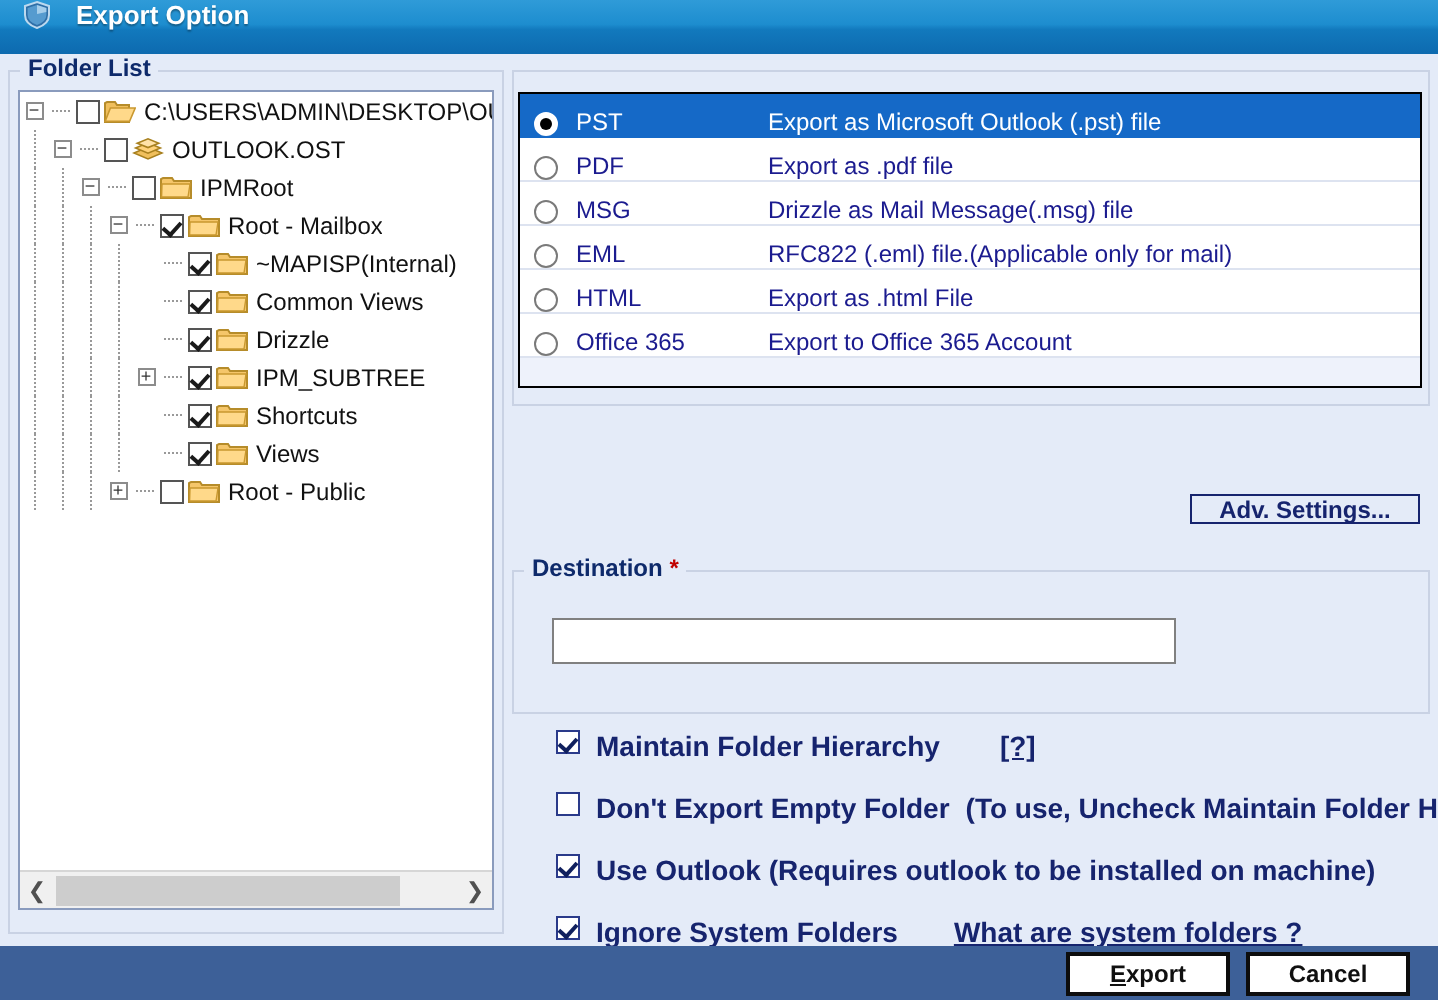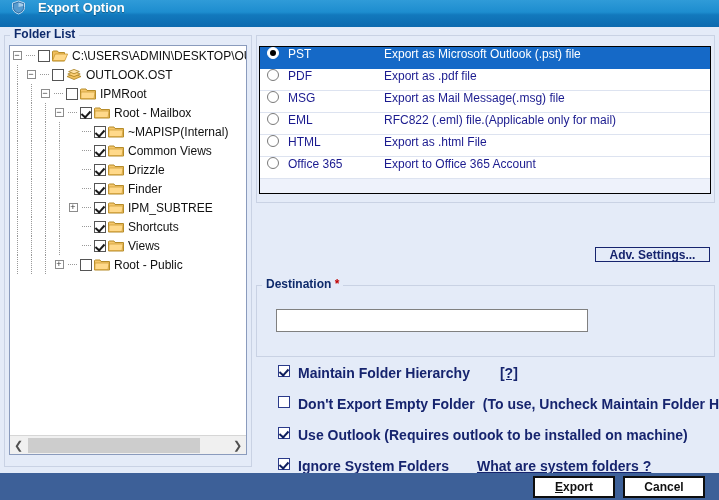--- a/index.html
+++ b/index.html
@@ -104,21 +104,21 @@
     height:15px;background:#cdcdcd;flex:0 0 auto;width:172px;margin:0 1px;
   }
   #hs-track{flex:1 1 auto;height:17px;}
   
   #export-group{left:256px;top:8px;width:459px;height:168px;}
   #export-list{
     position:absolute;left:3px;top:11px;width:452px;height:148px;
     background:#eef2fb;border:1px solid #000;box-sizing:border-box;overflow:hidden;
   }
   .erow{
-    height:21px;display:flex;align-items:flex-start;
+    height:21px;display:flex;align-items:flex-end;
     border-bottom:1px solid #dde3f0;background:#ffffff;font-size:12px;color:#1b1b8f;
   }
   .erow.sel{background:#1569c7;color:#ffffff;border-bottom:1px solid #1569c7;}
   .radio{
     width:12px;height:12px;border-radius:50%;border:1px solid #7a7a7a;background:#fff;
     margin:0 9px 0 7px;flex:0 0 12px;position:relative;box-sizing:border-box;
   }
   .erow.sel .radio{border:1px solid #ffffff;background:#ffffff;}
   .erow.sel .radio::after{
     content:"";position:absolute;left:2px;top:2px;width:6px;height:6px;border-radius:50%;background:#000;
@@ -319,36 +319,20 @@
                 <path d="M1 5 L15 5 L14 11.5 L0.8 11.5 Z" fill="#ffd98a" stroke="#c9982f" stroke-width="0.7"></path>
               </svg>
             </span>
             <span class="tlabel">Drizzle</span>
           </div>
           <div class="tnode">
             <span class="vline"></span>
             <span class="vline"></span>
             <span class="vline"></span>
             <span class="vline"></span>
-            <span class="tw"></span>
-            <span class="dots"></span>
-            <span class="cb on"></span>
-            <span class="ficon">
-              <svg width="16" height="13" viewBox="0 0 16 13">
-                <path d="M0.5 2.5 L0.5 12 L15.5 12 L15.5 3.5 L7 3.5 L6 2 L1.5 2 Z" fill="#f5c66a" stroke="#b68c2a" stroke-width="1"></path>
-                <path d="M1 5 L15 5 L14 11.5 L0.8 11.5 Z" fill="#ffd98a" stroke="#c9982f" stroke-width="0.7"></path>
-              </svg>
-            </span>
-            <span class="tlabel">Finder</span>
-          </div>
-          <div class="tnode">
-            <span class="vline"></span>
-            <span class="vline"></span>
-            <span class="vline"></span>
-            <span class="vline"></span>
             <span class="tw">
               <span class="expander">+</span>
             </span>
             <span class="dots"></span>
             <span class="cb on"></span>
             <span class="ficon">
               <svg width="16" height="13" viewBox="0 0 16 13">
                 <path d="M0.5 2.5 L0.5 12 L15.5 12 L15.5 3.5 L7 3.5 L6 2 L1.5 2 Z" fill="#f5c66a" stroke="#b68c2a" stroke-width="1"></path>
                 <path d="M1 5 L15 5 L14 11.5 L0.8 11.5 Z" fill="#ffd98a" stroke="#c9982f" stroke-width="0.7"></path>
               </svg>
@@ -424,21 +408,21 @@
           <span class="edesc">Export as Microsoft Outlook (.pst) file</span>
         </div>
         <div class="erow">
           <span class="radio"></span>
           <span class="ename">PDF</span>
           <span class="edesc">Export as .pdf file</span>
         </div>
         <div class="erow">
           <span class="radio"></span>
           <span class="ename">MSG</span>
-          <span class="edesc">Export as Mail Message(.msg) file</span>
+          <span class="edesc">Drizzle as Mail Message(.msg) file</span>
         </div>
         <div class="erow">
           <span class="radio"></span>
           <span class="ename">EML</span>
           <span class="edesc">RFC822 (.eml) file.(Applicable only for mail)</span>
         </div>
         <div class="erow">
           <span class="radio"></span>
           <span class="ename">HTML</span>
           <span class="edesc">Export as .html File</span>

